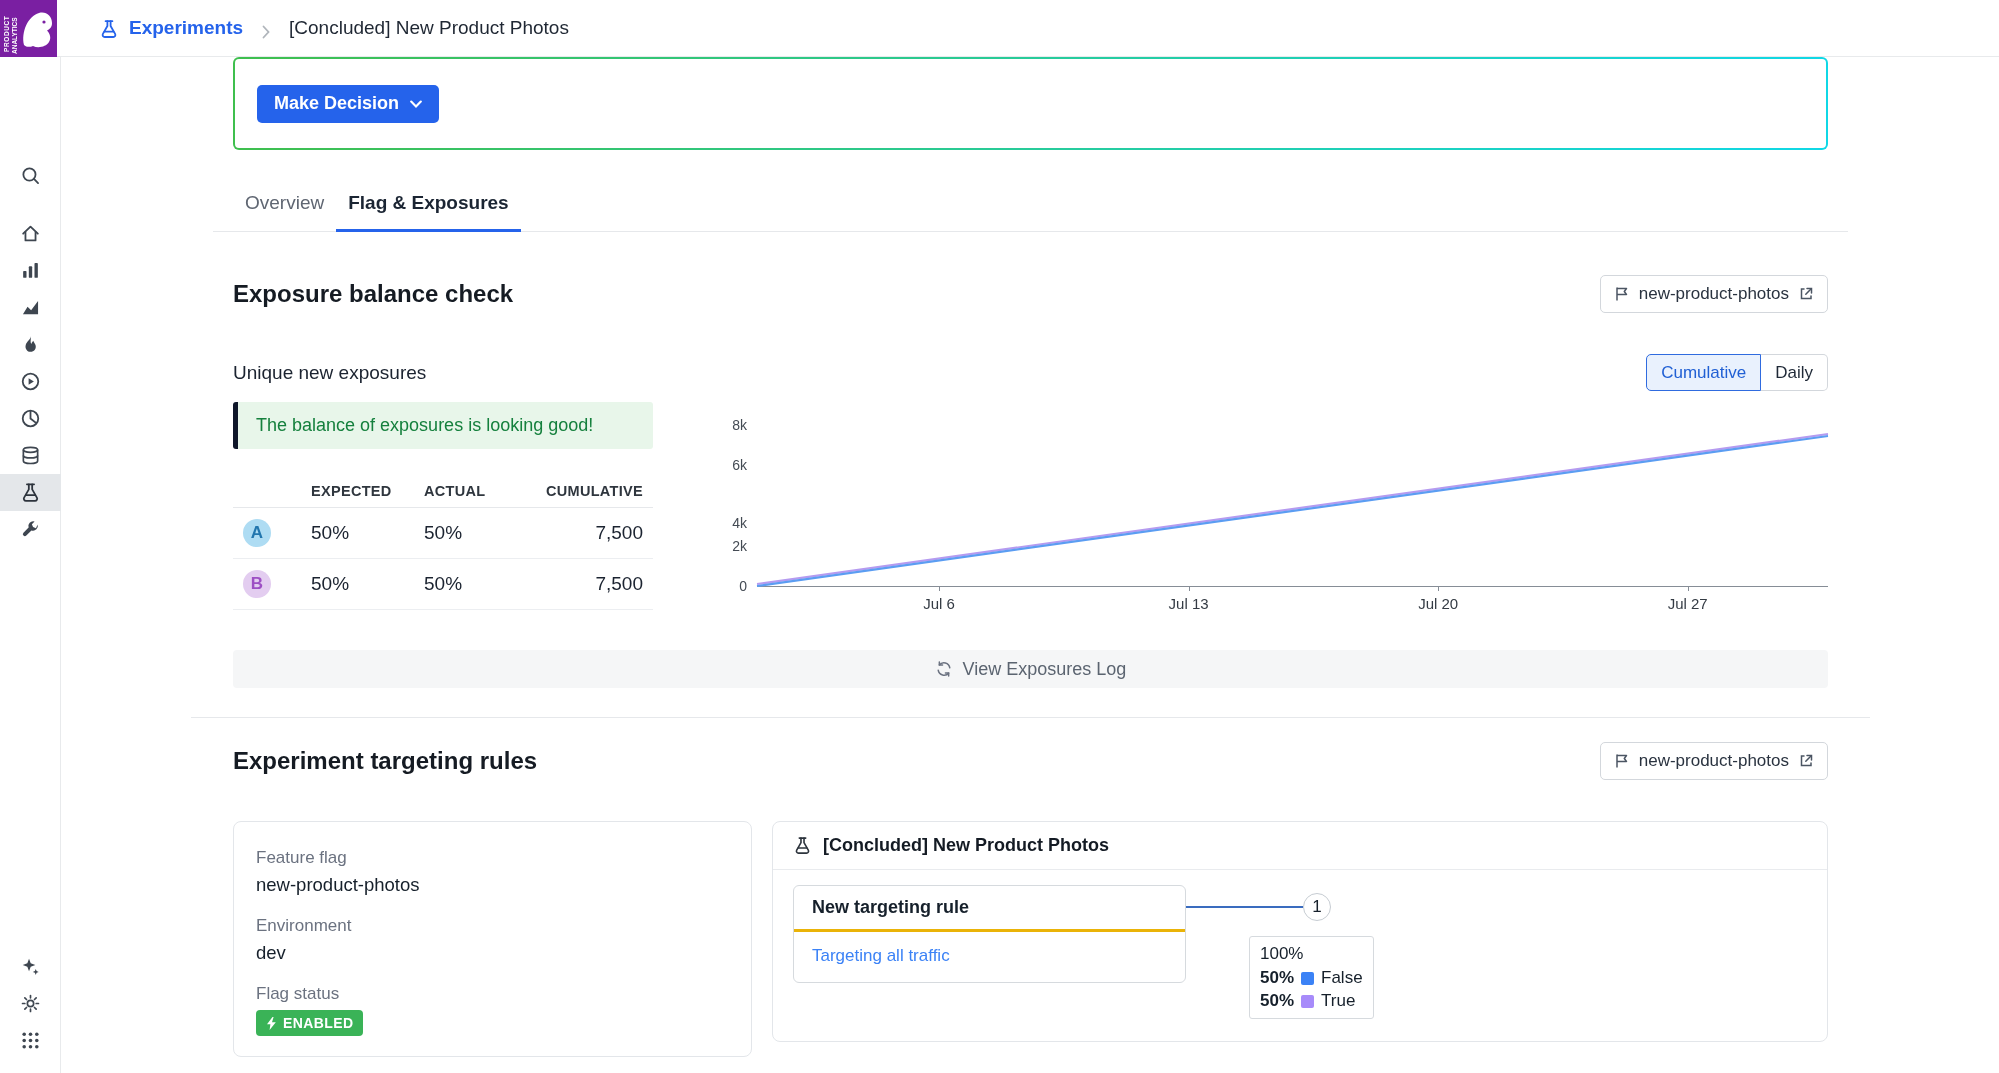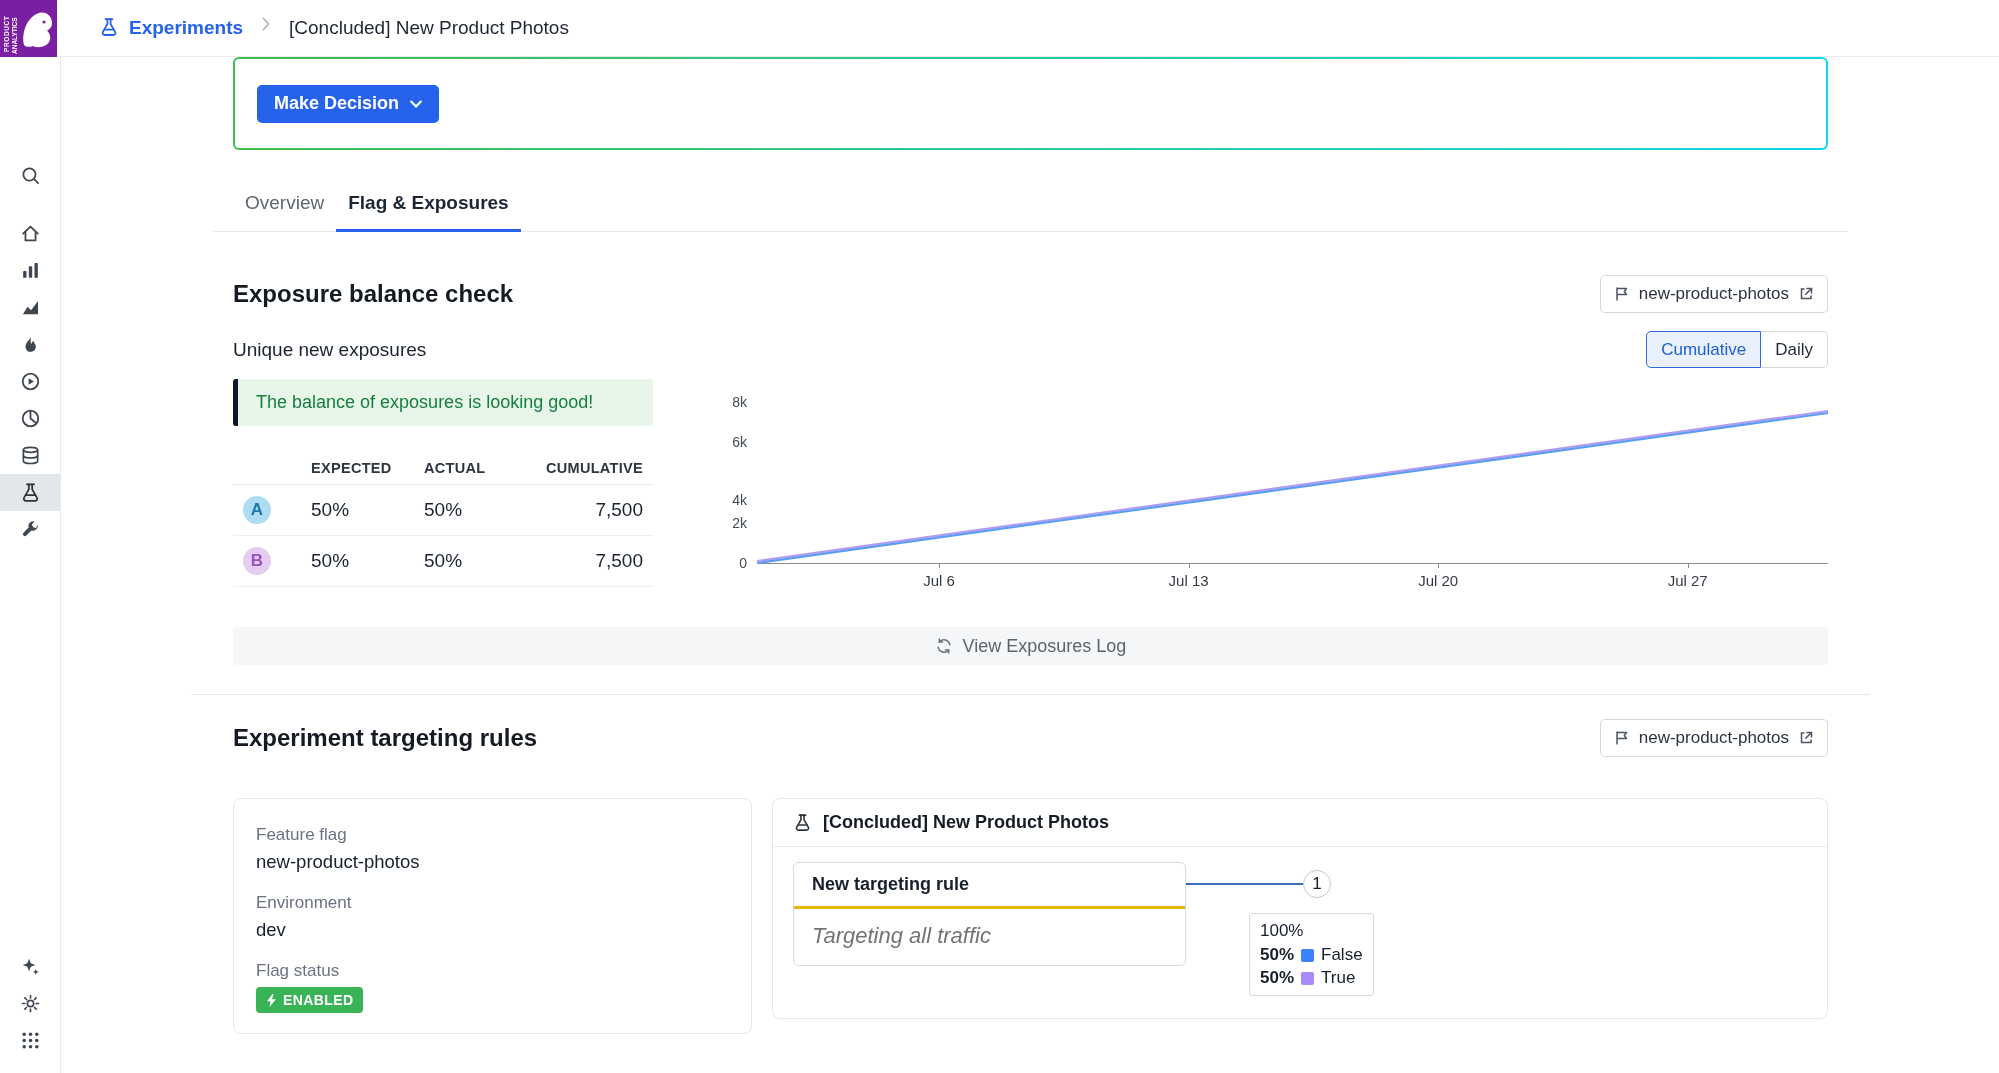--- a/index.html
+++ b/index.html
@@ -3,21 +3,21 @@
 <meta charset="utf-8">
 <style>
   * { margin:0; padding:0; box-sizing:border-box; }
   html,body { width:1999px; height:1073px; overflow:hidden; background:#fff;
               font-family:"Liberation Sans","DejaVu Sans",sans-serif; color:#1b2330; }
   .app { display:grid; grid-template-rows:57px 1fr; grid-template-columns:61px 1fr; width:100%; height:100%; }
 
   
   .header { grid-column:1/3; display:flex; align-items:center; border-bottom:1px solid #e8eaec; background:#fff; }
   .logo { width:57px; height:57px; flex:none; cursor:pointer; }
-  .breadcrumb { display:flex; align-items:flex-start; margin-left:42px; gap:10px; font-size:19px; }
+  .breadcrumb { display:flex; align-items:flex-end; margin-left:42px; gap:10px; font-size:19px; }
   .bc-flask svg { width:20px; height:20px; display:block; }
   .bc-link { color:#2563eb; font-weight:600; text-decoration:none; cursor:pointer; }
   .bc-sep svg { width:14px; height:14px; display:block; margin:0 6px; }
   .bc-page { color:#1f2733; }
 
   
   .sidebar { grid-row:2; border-right:1px solid #e8eaec; display:flex; flex-direction:column; padding-top:100px; background:#fff; }
   .icn { display:flex; align-items:center; justify-content:center; height:37px; width:61px; cursor:pointer; }
   .icn svg { width:21px; height:21px; display:block; }
   .icn.search-gap { margin-bottom:21px; }
@@ -42,21 +42,21 @@
 
   .section-row { display:flex; align-items:center; justify-content:space-between; }
   .section-row.first { margin-top:43px; }
   .section-row.second { margin-top:24px; }
   h2.sec-title { font-size:24px; font-weight:600; color:#151b23; }
   .flag-btn { display:inline-flex; align-items:center; gap:9px; height:38px; padding:0 13px;
               border:1px solid #d3d7dc; border-radius:5px; background:#fff; font-family:inherit;
               font-size:17px; color:#2a3340; cursor:pointer; }
   .flag-btn svg { width:16px; height:16px; display:block; }
 
-  .subrow { margin-top:18px; display:flex; align-items:center; justify-content:space-between; }
+  .subrow { margin-top:41px; display:flex; align-items:center; justify-content:space-between; }
   .subtitle { font-size:19px; color:#1b2330; }
   .toggle { display:flex; }
   .toggle .opt { height:37px; padding:0 14px; display:flex; align-items:center; font-family:inherit;
                  font-size:17px; border:1px solid #d3d7dc; background:#fff; color:#1f2937; cursor:pointer; }
   .toggle .opt.sel { background:#e9f1fd; border-color:#2f6bdf; color:#2160d4; font-weight:500; }
   .toggle .opt:first-child { border-radius:5px 0 0 5px; }
   .toggle .opt:last-child { border-radius:0 5px 5px 0; border-left:none; }
 
   .exposure-body { margin-top:11px; display:flex; }
   .left-col { width:420px; flex:none; }
@@ -98,21 +98,21 @@
            font-size:14px; font-weight:700; letter-spacing:.4px; padding:5px 10px; border-radius:4px; }
   .badge svg { width:11px; height:13px; display:block; }
 
   .flag-card { flex:1; border:1px solid #e3e6ea; border-radius:8px; min-height:221px; }
   .fc-header { display:flex; align-items:center; gap:11px; padding:13px 20px; border-bottom:1px solid #e9ebee;
                font-size:18px; font-weight:700; color:#141b24; }
   .fc-header svg { width:19px; height:19px; display:block; }
   .fc-body { position:relative; min-height:170px; padding:15px 20px 20px; }
   .rule-card { width:393px; border:1px solid #d6dade; border-radius:6px; background:#fff; }
   .rule-head { padding:11px 18px; font-size:18px; font-weight:600; color:#16202b; border-bottom:3px solid #eab308; }
-  .rule-body { padding:14px 18px 16px; font-size:22px; font-style:italic; color:#737373; }
+  .rule-body { padding:14px 18px 16px; font-size:17px; color:#3b82f6; }
   .connector { position:absolute; left:413px; top:36px; width:117px; height:2px; background:#3a6cbf; }
   .node-circle { position:absolute; left:530px; top:23px; width:28px; height:28px; border-radius:50%;
                  border:1.5px solid #c6ccd2; background:#fff; display:flex; align-items:center; justify-content:center;
                  font-size:17px; color:#16202b; }
   .rollout { position:absolute; left:476px; top:66px; width:125px; border:1px solid #d6dade; border-radius:3px;
              background:#fff; padding:7px 10px; font-size:17px; color:#16202b; }
   .ro-total { margin-bottom:4px; }
   .ro-row { display:flex; align-items:center; gap:7px; margin-top:3px; }
   .ro-pct { font-weight:700; }
   .swatch { width:13px; height:13px; border-radius:2px; display:inline-block; }

